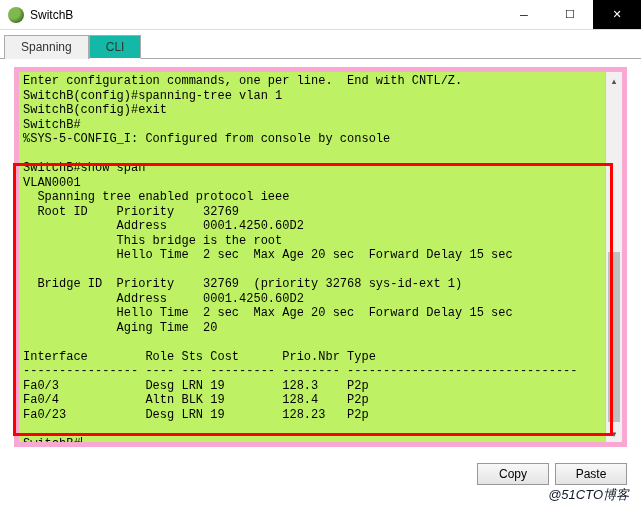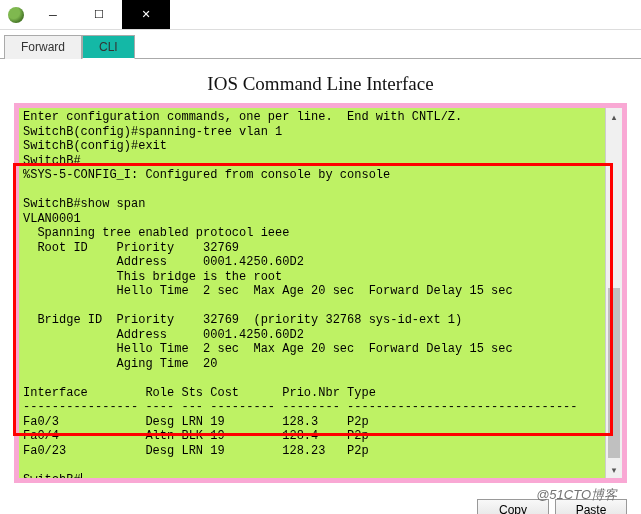--- a/index.html
+++ b/index.html
@@ -118,52 +118,52 @@
       width: 72px;
       height: 22px;
       font-size: 12px;
       background: linear-gradient(#f8f8f8,#e4e4e4);
       border: 1px solid #999;
       cursor: pointer;
       display:flex;align-items:center;justify-content:center;
     }
     .watermark {
       position: absolute;
-      right: 24px; bottom: 10px;
+      right: 12px; bottom: 10px;
       font-size: 13px;
-      color: #737373;
+      color: #0f172a;
       font-style: italic;
       pointer-events: none;
     }
     .cursor {
       display: inline-block;
       width: 1px; height: 12px;
       background: #000;
       vertical-align: middle;
     }
   </style>
 </head>
 <body>
 
 <div class="titlebar">
   <div class="titlebar-icon"></div>
+  <div class="titlebar-title">SwitchB</div>
   <div class="win-controls">
     <div class="win-btn">─</div>
     <div class="win-btn">☐</div>
     <div class="win-btn close">✕</div>
   </div>
 </div>
 
 <div class="tabs">
-  <div class="tab">Forward</div>
+  <div class="tab">Spanning</div>
   <div class="tab active">CLI</div>
 </div>
 
 <div class="content">
-  <div class="cli-title">IOS Command Line Interface</div>
   <div class="cli-wrapper">
     <div class="cli-text"><span>Enter configuration commands, one per line.  End with CNTL/Z.
 SwitchB(config)#spanning-tree vlan 1
 SwitchB(config)#exit
 SwitchB#
 %SYS-5-CONFIG_I: Configured from console by console
 
 SwitchB#show span
 VLAN0001
   Spanning tree enabled protocol ieee

